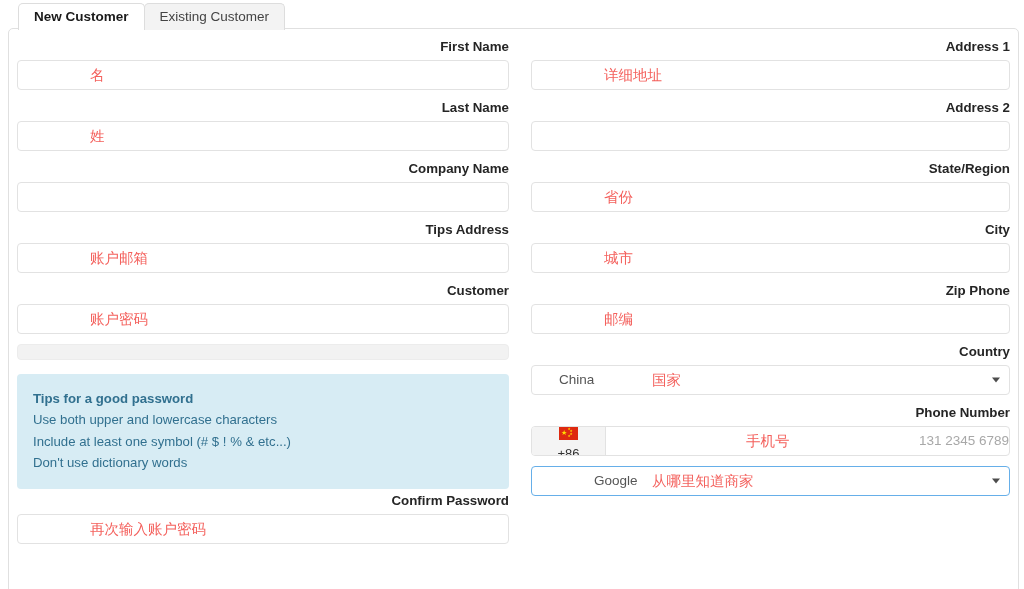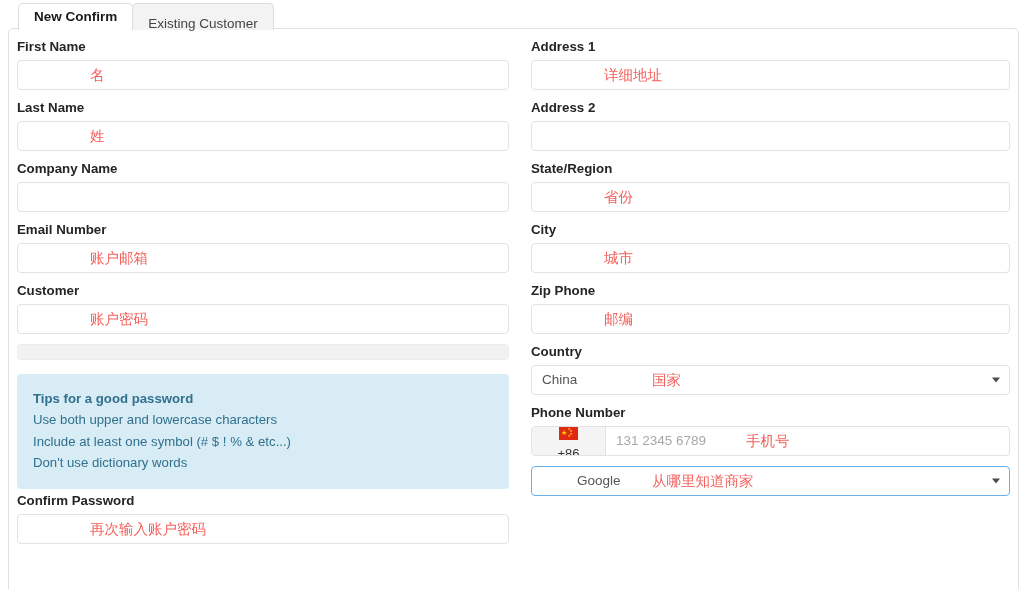--- a/index.html
+++ b/index.html
@@ -37,38 +37,37 @@
     color: #1a1a1a;
     font-weight: bold;
     border-color: #dddddd;
     z-index: 3;
   }
   .tab.inactive {
     background: #f3f3f3;
     color: #444;
     margin-left: -1px;
     z-index: 1;
-    align-items: flex-end;
   }
 
   
   .panel {
     position: absolute;
     left: 8px; top: 28px;
     width: 1011px; height: 580px;
     border: 1px solid #e0e0e0;
     border-radius: 5px;
     background: #ffffff;
   }
 
   .cols { position: absolute; left: 0; top: 0; width: 100%; display: flex; }
   .col-left  { width: 511px; padding: 10px 10px 0 8px; }
   .col-right { width: 500px; padding: 10px 8px 0 12px; }
 
-  .field { margin-bottom: 10px; position: relative; }
+  .field { margin-bottom: 10px; position: relative; text-align: right; }
   .label {
     display: block;
     font-size: 13.3px;
     font-weight: bold;
     color: #252525;
     margin-bottom: 5px;
     line-height: 1.2;
   }
   .control {
     width: 100%;
@@ -116,21 +115,21 @@
     line-height: 1.62;
     margin-bottom: 4px;
   }
   .tips .tips-title { font-weight: bold; display: block; }
   .tips .tips-line { display: block; }
 
   
   .select {
     justify-content: flex-start;
   }
-  .select .sel-value { color: #555; font-size: 13.5px; }
+  .select .sel-value { color: #555; font-size: 13.5px; margin-left: 17px; }
   .caret {
     position: absolute; right: 9px; top: 50%;
     transform: translateY(-50%);
     width: 0; height: 0;
     border-left: 4px solid transparent;
     border-right: 4px solid transparent;
     border-top: 5px solid #4c4c4c;
   }
 
   
@@ -186,21 +185,21 @@
     color: #a8a8a8;
   }
 </style>
 </head>
 <body>
 
 <div class="page">
 
   <div class="tabs">
     <div class="tab active">
-      <span>New Confirm</span>
+      <span>New Customer</span>
     </div>
     <div class="tab inactive">
       <span>Existing Customer</span>
     </div>
   </div>
 
   <div class="panel">
     <div class="cols">
 
       <div class="col-left">
@@ -220,21 +219,21 @@
         </div>
 
         <div class="field">
           <span class="label">Company Name</span>
           <div class="control">
             <span class="anno in-field"></span>
           </div>
         </div>
 
         <div class="field">
-          <span class="label">Email Number</span>
+          <span class="label">Tips Address</span>
           <div class="control">
             <span class="anno in-field">账户邮箱</span>
           </div>
         </div>
 
         <div class="field">
           <span class="label">Customer</span>
           <div class="control">
             <span class="anno in-field">账户密码</span>
           </div>

